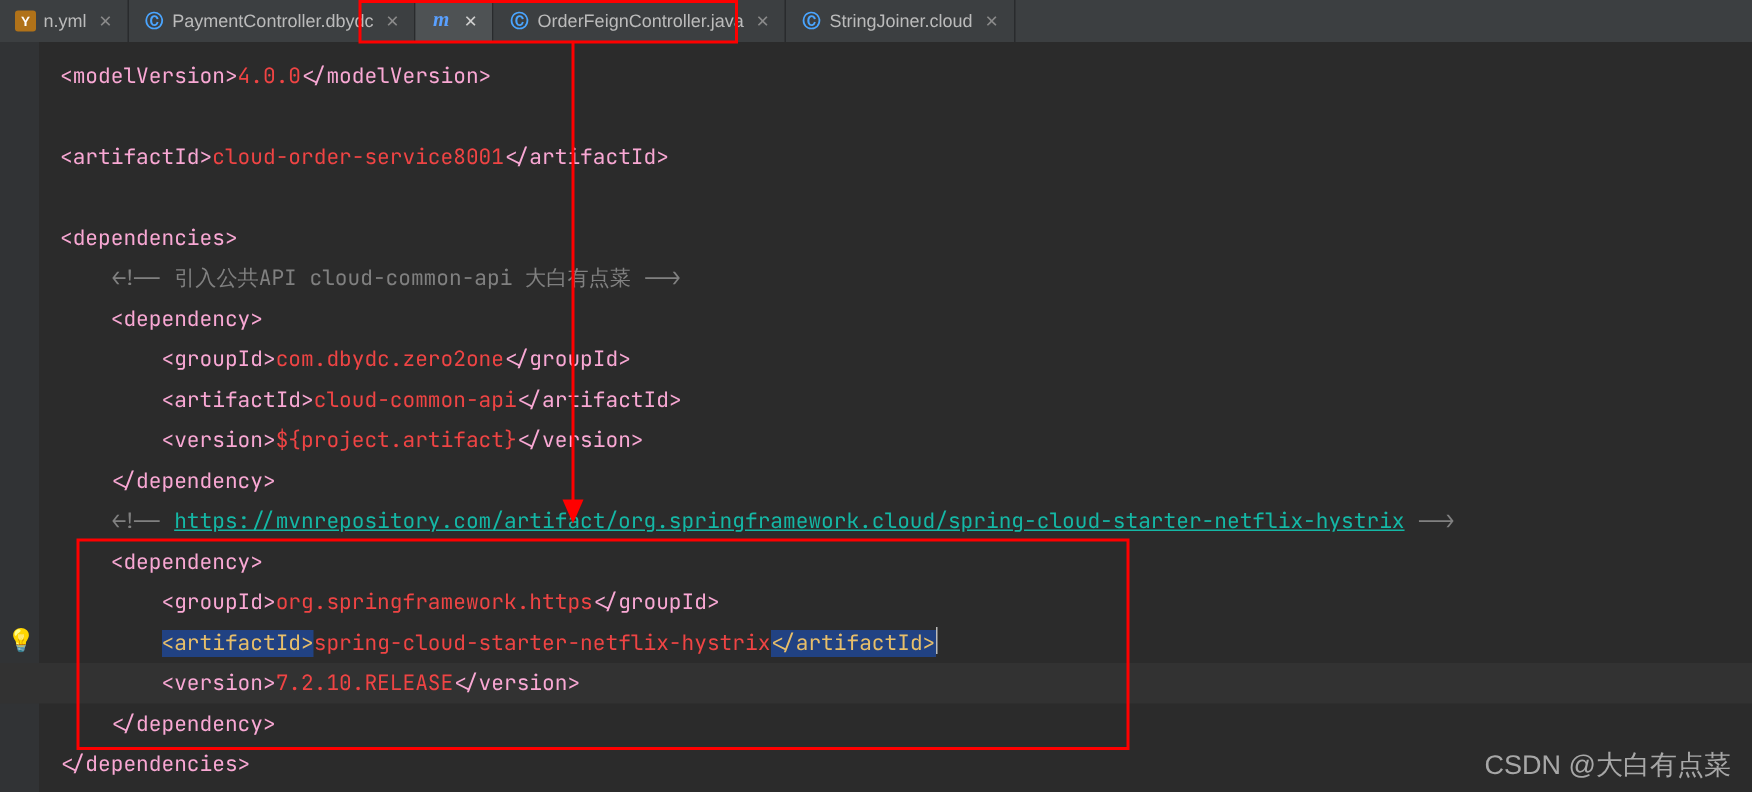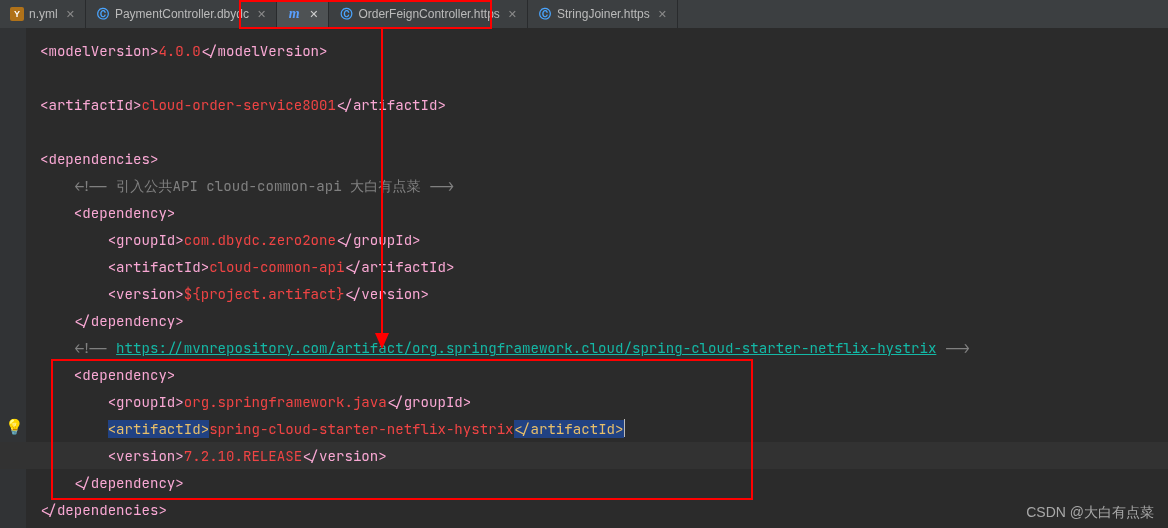--- a/index.html
+++ b/index.html
@@ -20,21 +20,21 @@
   .tx{color:#ef4444;}   
   .c{color:#808080;}    
   .lnk{color:#14b8a6;text-decoration:underline;}
   .hl{background:#214283;color:#e8bf6a;}
   .caret-line{background:#323232;position:absolute;left:0;right:0;height:27px;z-index:0;}
   .caret-pos{top:414px;}
   .caret{border-right:1px solid #bbbbbb;display:inline-block;height:18px;vertical-align:-3px;}
   .ann-tab{position:absolute;border:2px solid #ff0000;pointer-events:none;z-index:10;}
   .ann-block{position:absolute;border:2px solid #ff0000;pointer-events:none;z-index:10;}
   .arrow{position:absolute;z-index:9;pointer-events:none;}
-  .watermark{position:absolute;right:14px;bottom:6px;font-family:"Segoe UI",Arial,sans-serif;font-size:14px;color:#dcdcdc;opacity:.7;font-weight:400;}
+  .watermark{position:absolute;right:14px;bottom:6px;font-family:"Segoe UI",Arial,sans-serif;font-size:18px;color:#dcdcdc;opacity:.7;font-weight:400;}
   pre{margin:0;font-family:inherit;white-space:pre;position:relative;z-index:1;}
 </style>
 </head>
 <body>
 
 <div class="root">
 
   <div class="tabbar">
     <div class="tab">
       <span class="ico ico-y">Y</span>
@@ -45,26 +45,26 @@
       <span class="ico ico-c">Ⓒ</span>
       <span>PaymentController.dbydc</span>
       <span class="close">✕</span>
     </div>
     <div class="tab active">
       <span class="ico ico-m">m</span>
       <span class="close">✕</span>
     </div>
     <div class="tab">
       <span class="ico ico-c">Ⓒ</span>
-      <span>OrderFeignController.https</span>
+      <span>OrderFeignController.java</span>
       <span class="close">✕</span>
     </div>
     <div class="tab">
       <span class="ico ico-c">Ⓒ</span>
-      <span>StringJoiner.https</span>
+      <span>StringJoiner.cloud</span>
       <span class="close">✕</span>
     </div>
   </div>
 
   <div class="editor">
     <div class="gut"></div>
     <span class="bulb">💡</span>
     <div class="caret-line caret-pos"></div>
 
 <pre><span class="t">&lt;modelVersion&gt;</span><span class="tx">4.0.0</span><span class="t">&lt;/modelVersion&gt;</span>
@@ -73,21 +73,21 @@
 
 <span class="t">&lt;dependencies&gt;</span>
     <span class="c">&lt;!-- </span><span class="c">引入公共API cloud-common-api 大白有点菜 </span><span class="c">--&gt;</span>
     <span class="t">&lt;dependency&gt;</span>
         <span class="t">&lt;groupId&gt;</span><span class="tx">com.dbydc.zero2one</span><span class="t">&lt;/groupId&gt;</span>
         <span class="t">&lt;artifactId&gt;</span><span class="tx">cloud-common-api</span><span class="t">&lt;/artifactId&gt;</span>
         <span class="t">&lt;version&gt;</span><span class="tx">${project.artifact}</span><span class="t">&lt;/version&gt;</span>
     <span class="t">&lt;/dependency&gt;</span>
     <span class="c">&lt;!-- </span><span class="c lnk">https://mvnrepository.com/artifact/org.springframework.cloud/spring-cloud-starter-netflix-hystrix</span><span class="c"> --&gt;</span>
     <span class="t">&lt;dependency&gt;</span>
-        <span class="t">&lt;groupId&gt;</span><span class="tx">org.springframework.java</span><span class="t">&lt;/groupId&gt;</span>
+        <span class="t">&lt;groupId&gt;</span><span class="tx">org.springframework.https</span><span class="t">&lt;/groupId&gt;</span>
         <span class="hl">&lt;artifactId&gt;</span><span class="tx">spring-cloud-starter-netflix-hystrix</span><span class="hl">&lt;/artifactId&gt;</span><span class="caret"></span>
         <span class="t">&lt;version&gt;</span><span class="tx">7.2.10.RELEASE</span><span class="t">&lt;/version&gt;</span>
     <span class="t">&lt;/dependency&gt;</span>
 <span class="t">&lt;/dependencies&gt;</span></pre>
   </div>
 
   <div class="ann-tab" style="left:239px;top:0px;width:249px;height:25px;"></div>
   <div class="ann-block" style="left:51px;top:359px;width:698px;height:137px;"></div>
   <svg class="arrow" style="left:370px;top:27px;" width="24" height="322">
     <line x1="12" y1="0" x2="12" y2="310" stroke="#ff0000" stroke-width="2"></line>

